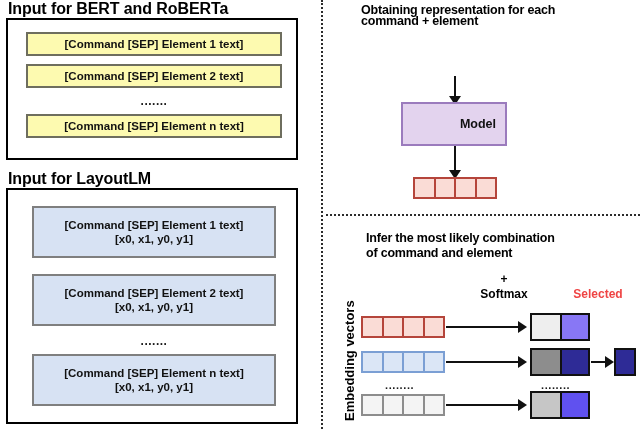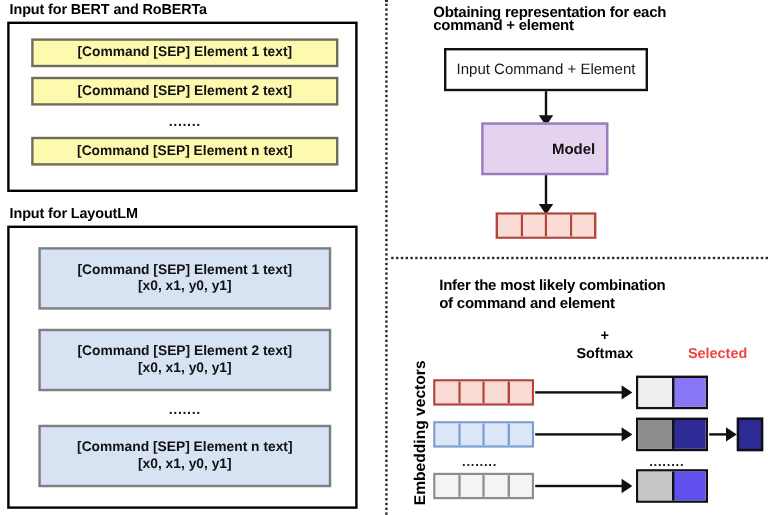--- a/index.html
+++ b/index.html
@@ -9,21 +9,21 @@
     font-family:"Liberation Sans", sans-serif;
     color:#000;
     overflow:hidden;
     position:relative;
   }
   .root{position:absolute;left:0;top:0;width:640px;height:429px;}
 
   
   .abs{position:absolute;}
   .hdr{
-    font-weight:bold;font-size:12px;line-height:13px;
+    font-weight:bold;font-size:16px;line-height:13px;
     letter-spacing:-0.1px;
   }
   .sec-title{
     font-weight:bold;font-size:12.5px;line-height:15px;
     letter-spacing:-0.2px;
   }
 
   
   .v-divider{
     position:absolute;left:321px;top:0;width:0;height:429px;
@@ -175,23 +175,20 @@
 
     <div class="token-box token-blue" style="left:24px;top:164px;width:244px;height:52px;">
       <span>[Command [SEP] Element n text]</span>
       <span>[x0, x1, y0, y1]</span>
     </div>
   </div>
 
   <div class="sec-title abs" style="left:361px;top:3px;width:272px;">Obtaining representation for each</div>
   <div class="sec-title abs" style="left:361px;top:14px;width:272px;">command + element</div>
 
-  <div class="io-box" style="left:370px;top:40px;width:170px;height:36px;">
-    <span>Input Command + Element</span>
-  </div>
 
   <div class="arrow-v" style="left:454px;top:76px;height:22px;"></div>
   <div class="arrow-head-down" style="left:449px;top:96px;"></div>
 
   <div class="model-box" style="left:401px;top:102px;width:106px;height:44px;padding-left:48px;">
     <span>Model</span>
   </div>
 
   <div class="arrow-v" style="left:454px;top:146px;height:26px;"></div>
   <div class="arrow-head-down" style="left:449px;top:170px;"></div>

